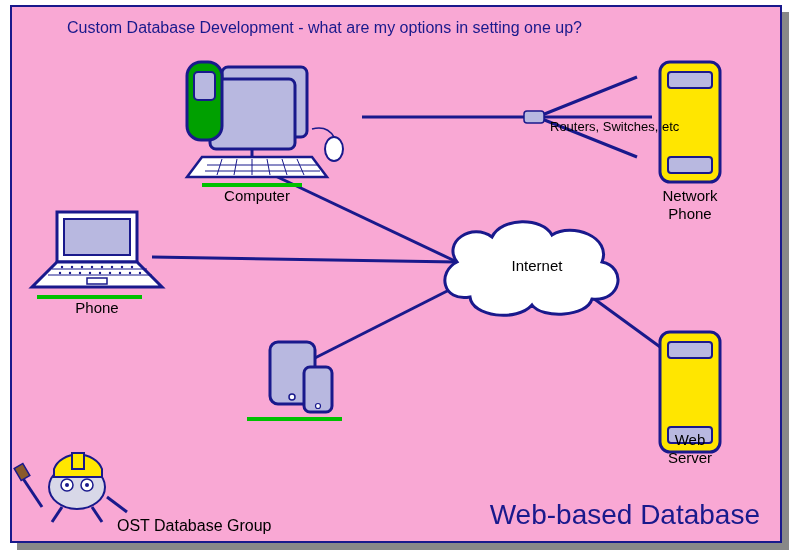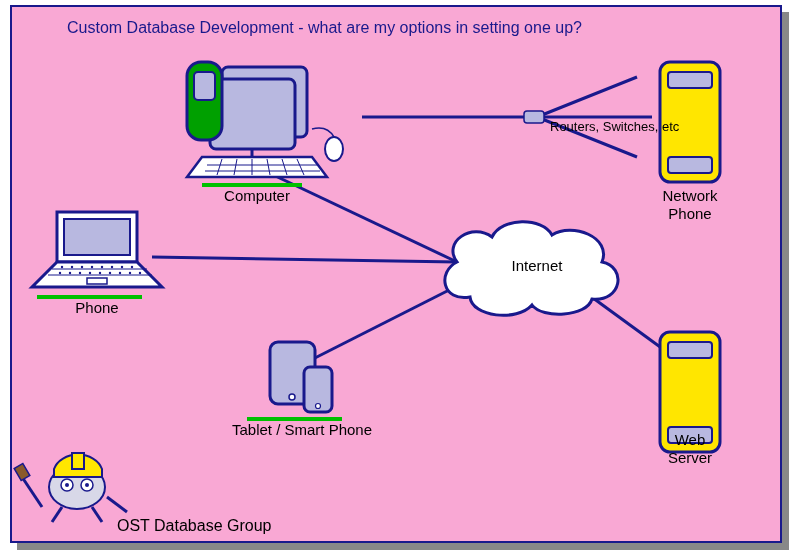--- a/index.html
+++ b/index.html
@@ -206,25 +206,25 @@
         <rect x="5" y="458" width="10" height="14" fill="#8a5a2a" stroke="#19198c" stroke-width="1.5" transform="rotate(-30 10 465)"></rect>
 
         <line x1="50" y1="500" x2="40" y2="515" stroke="#19198c" stroke-width="3"></line>
         <line x1="80" y1="500" x2="90" y2="515" stroke="#19198c" stroke-width="3"></line>
       </g>
 
     </svg>
 
     <div class="label" style="left:195px; top:180px; width:100px;">Computer</div>
     <div class="label" style="left:35px; top:292px; width:100px;">Phone</div>
-    <div class="label" style="left:210px; top:414px; width:160px;">Tablet / Smart Phone</div>
     <div class="label" style="left:475px; top:250px; width:100px;">Internet</div>
     <div class="small-label" style="left:538px; top:112px;">Routers, Switches, etc</div>
     <div class="label" style="left:628px; top:180px; width:100px; white-space:pre-line; line-height:1.2;">Network
 Phone</div>
     <div class="label" style="left:628px; top:424px; width:100px; white-space:pre-line; line-height:1.2;">Web
 Server</div>
 
     <div class="footer-label" style="left:105px; top:510px;">OST Database Group</div>
 
+    <div class="big-title" style="right:20px; bottom:10px;">Web-based Database</div>
 
   </div>
 </div>
 
 </body></html>

